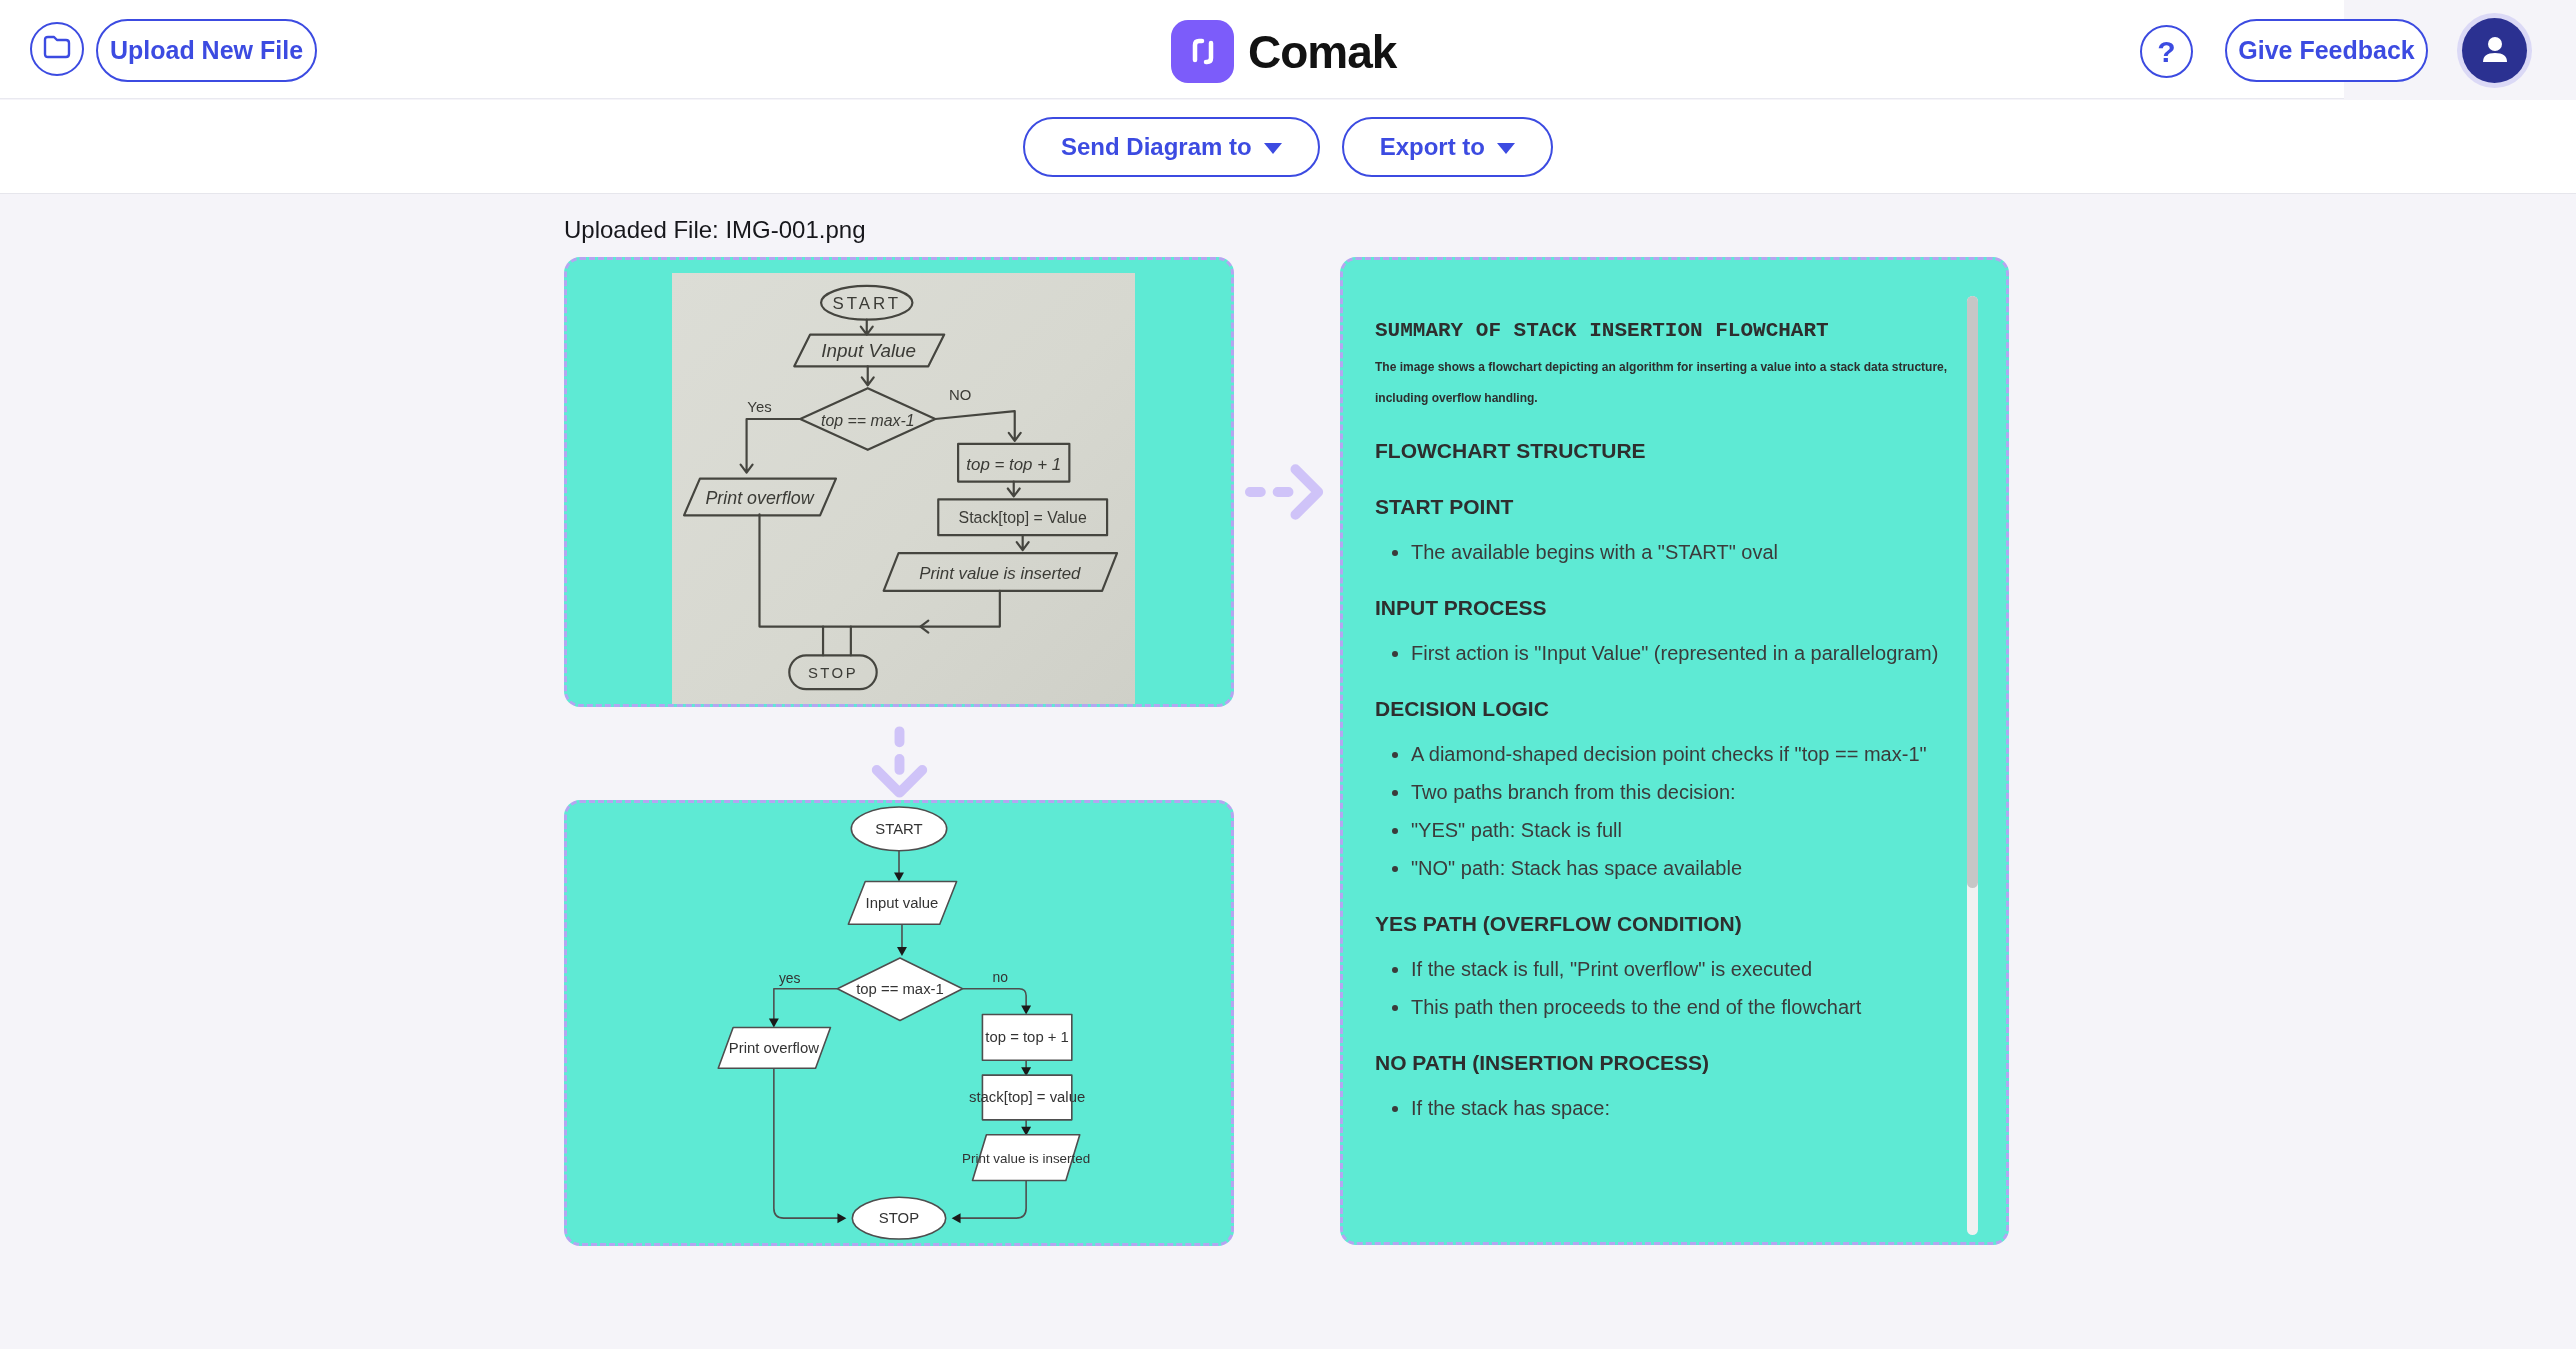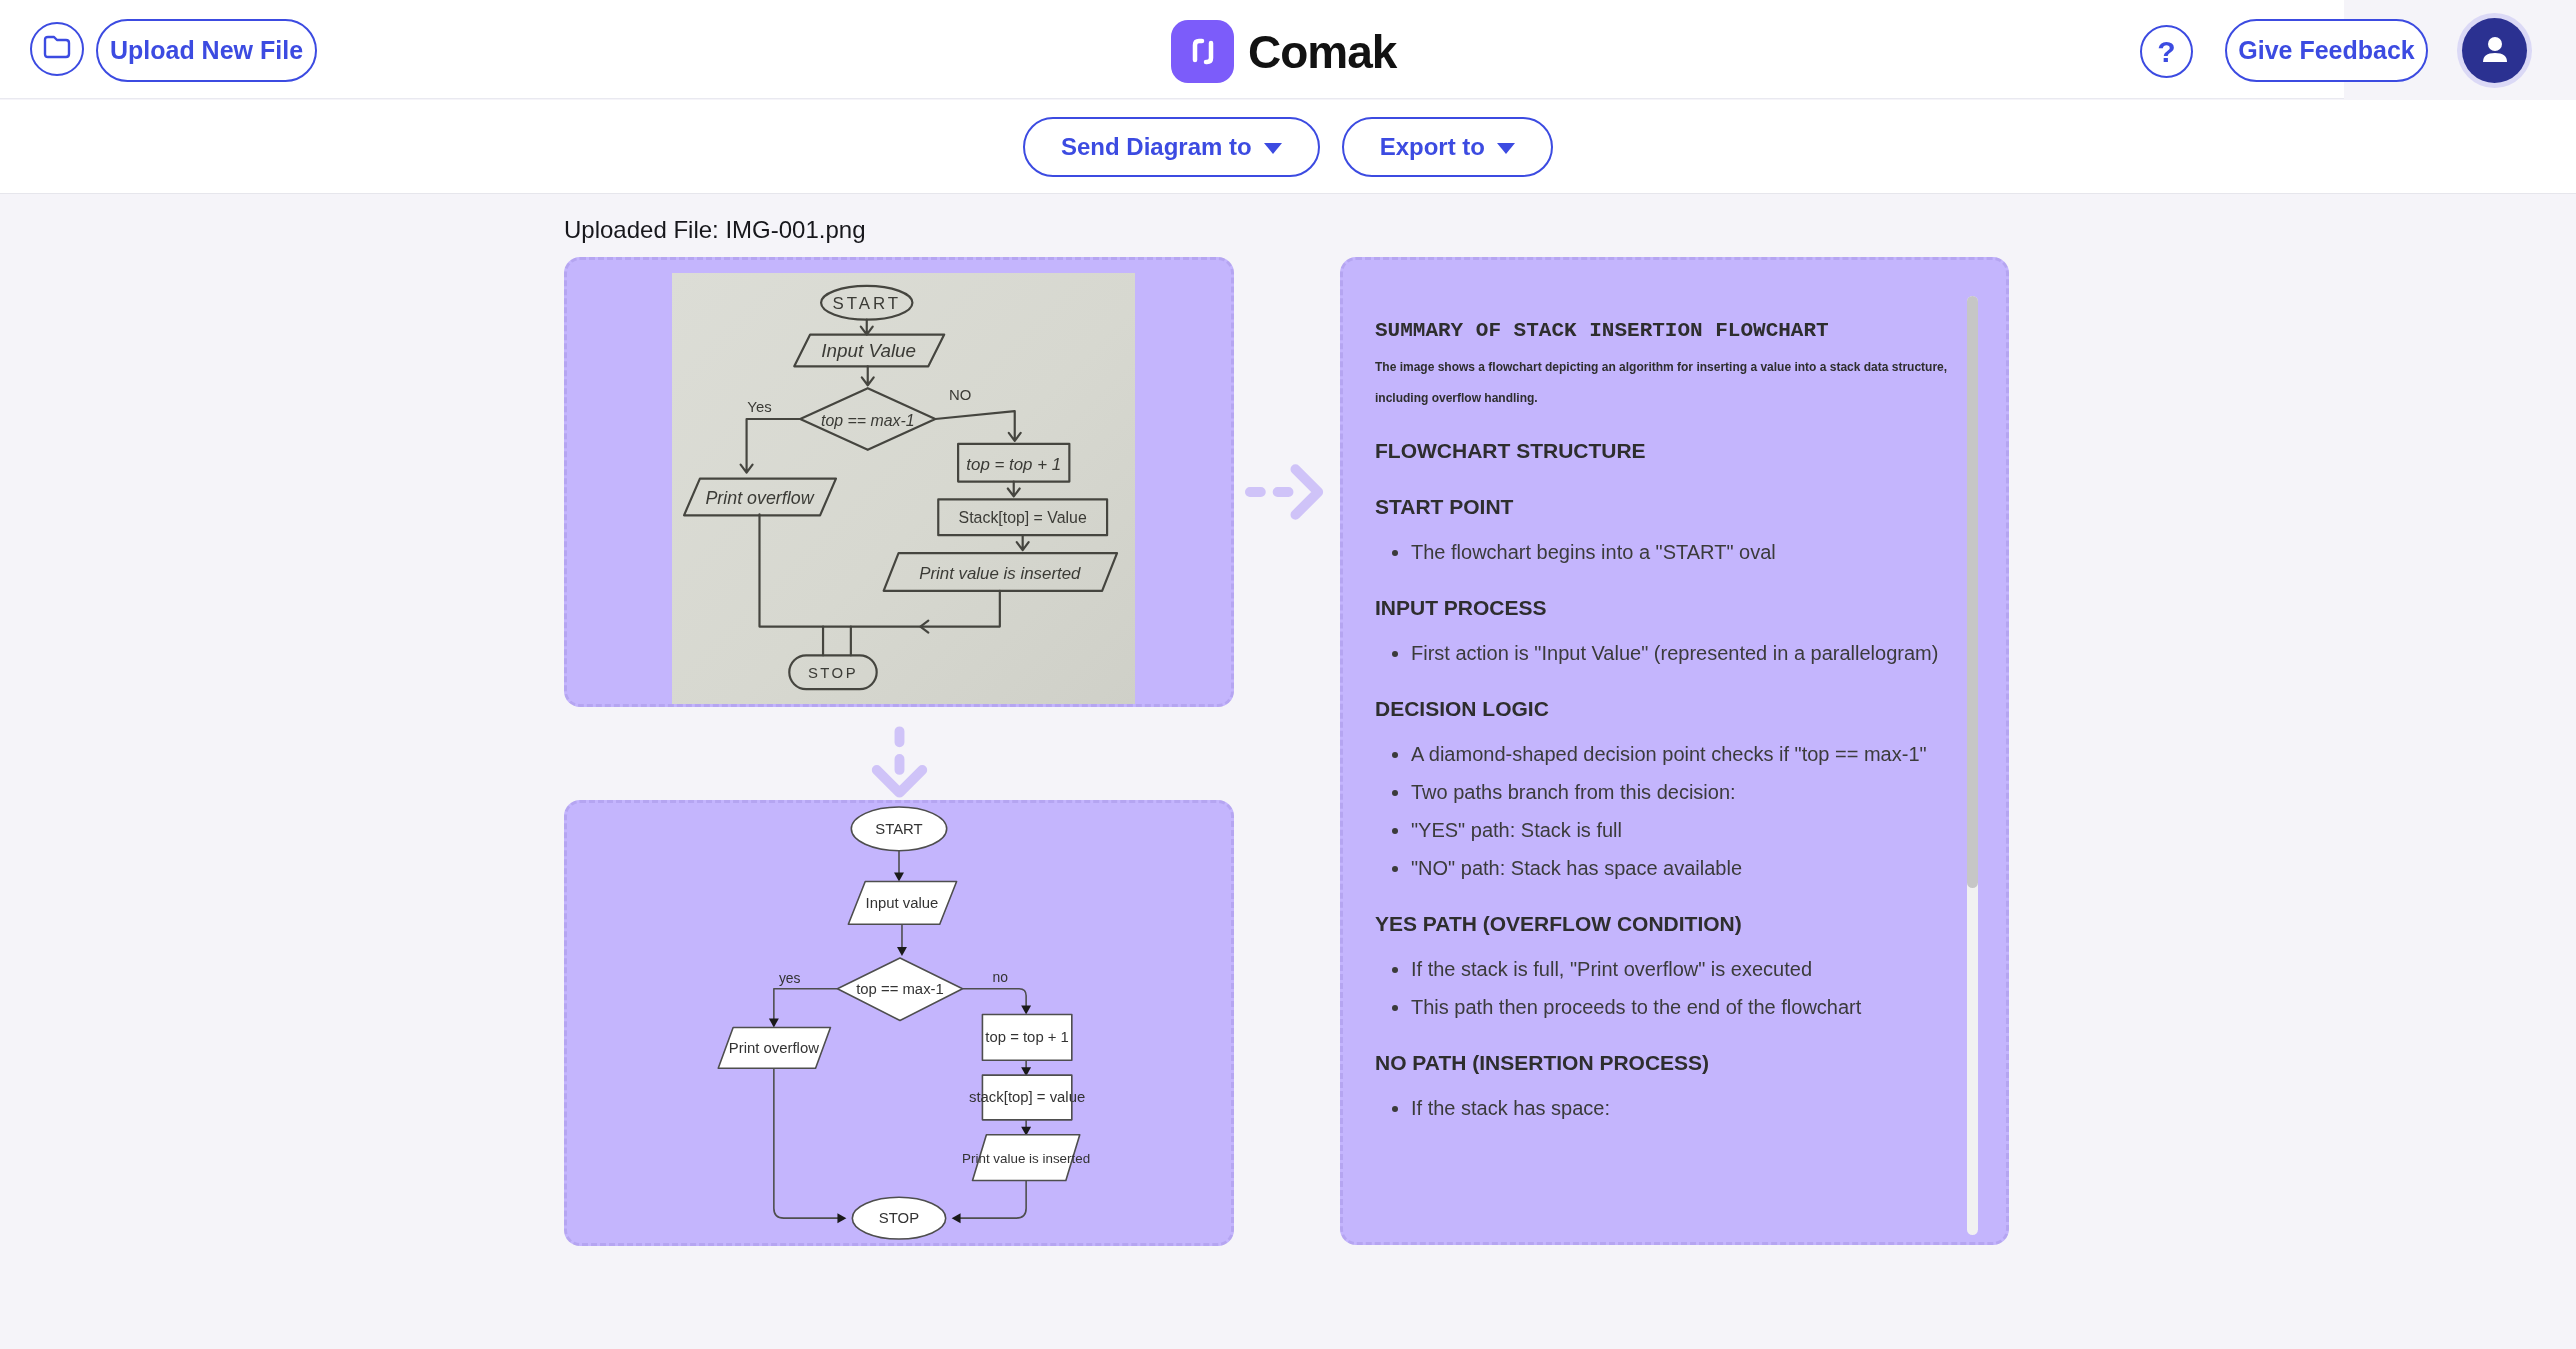--- a/index.html
+++ b/index.html
@@ -50,21 +50,21 @@
     color:#3c4be1; font-size:24px; font-weight:700; cursor:pointer;
     display:flex; align-items:center; justify-content:center; gap:12px; padding:0 36px;
     font-family:"Liberation Sans", sans-serif;
   }
   .caret { width:0; height:0; border-left:9px solid transparent; border-right:9px solid transparent; border-top:11px solid #3c4be1; margin-top:3px; }
 
   
   .file-label { position:absolute; left:564px; top:216px; font-size:24px; color:#17171c; }
 
   .card {
-    position:absolute; background:#c4b5fd; border:3px dashed #b5a5f1; border-radius:16px;
+    position:absolute; background:#5eead4; border:3px dashed #b5a5f1; border-radius:16px;
     overflow:hidden;
   }
   .card-sketch   { left:564px;  top:257px; width:670px; height:450px; }
   .card-rendered { left:564px;  top:800px; width:670px; height:446px; }
   .card-summary  { left:1340px; top:257px; width:669px; height:988px; }
 
   .photo {
     position:absolute; left:105px; top:13px; width:463px; height:435px;
     background:linear-gradient(135deg,#dcddd6 0%, #d7d8d0 55%, #cfd0c8 100%);
   }
@@ -244,21 +244,21 @@
   </svg>
 </div>
 
 <div class="card card-summary">
   <div class="summary-content">
       <div class="s-h s-h1">SUMMARY OF STACK INSERTION FLOWCHART</div>
       <p class="s-p">The image shows a flowchart depicting an algorithm for inserting a value into a stack data structure, including overflow handling.</p>
       <div class="s-h">FLOWCHART STRUCTURE</div>
       <div class="s-h">START POINT</div>
       <ul class="s-ul">
-        <li>The flowchart begins into a "START" oval</li>
+        <li>The available begins with a "START" oval</li>
       </ul>
       <div class="s-h">INPUT PROCESS</div>
       <ul class="s-ul">
         <li>First action is "Input Value" (represented in a parallelogram)</li>
       </ul>
       <div class="s-h">DECISION LOGIC</div>
       <ul class="s-ul">
         <li>A diamond-shaped decision point checks if "top == max-1"</li>
         <li>Two paths branch from this decision:</li>
         <li>"YES" path: Stack is full</li>

